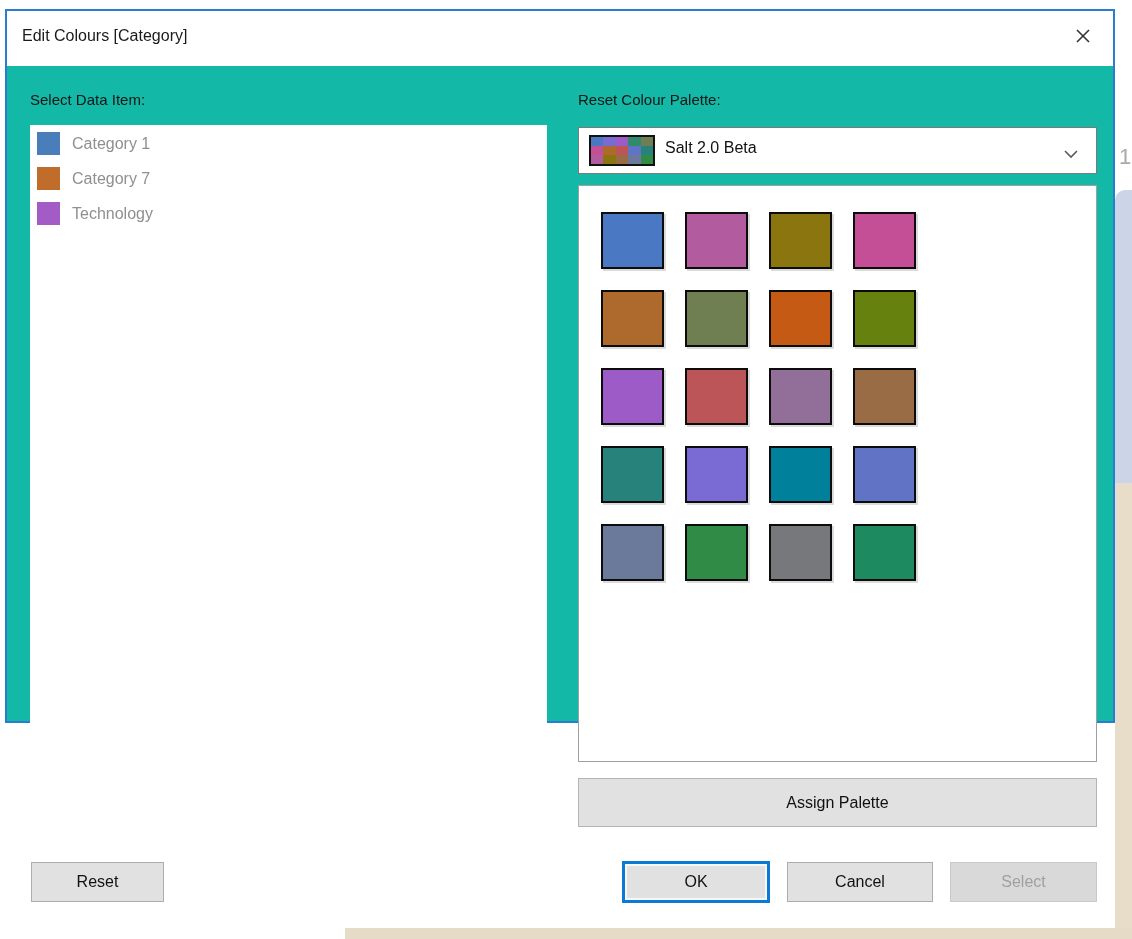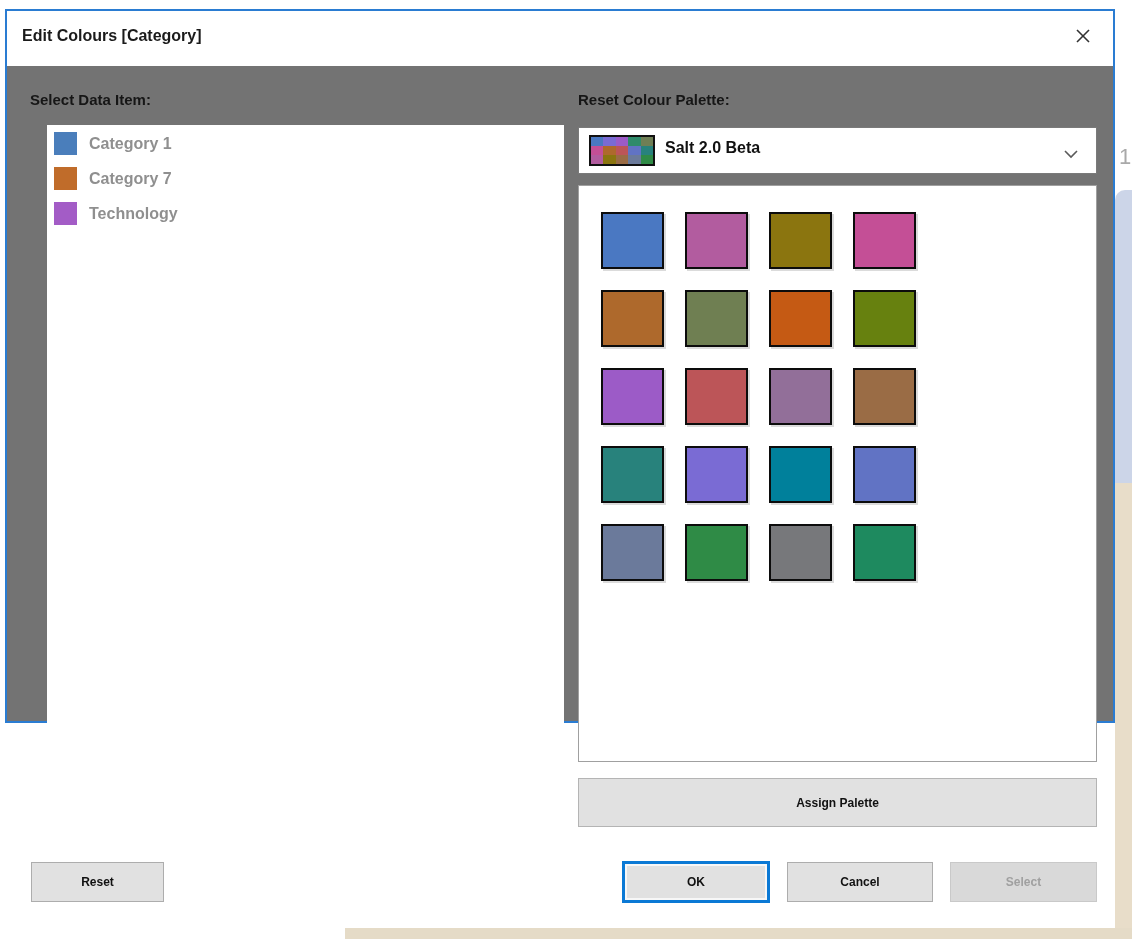--- a/index.html
+++ b/index.html
@@ -10,32 +10,32 @@
   
   .bg-right-strip { position:absolute; left:1115px; top:0; width:17px; height:939px; background:#ffffff; }
   .bg-right-blue  { position:absolute; left:0; top:190px; width:17px; height:293px; background:#ccd5e8; border-top-left-radius:10px; }
   .bg-right-beige { position:absolute; left:0; top:483px; width:17px; height:456px; background:#e8ddc9; }
   .bg-bottom-strip{ position:absolute; left:0; top:928px; width:1132px; height:11px; background:#ffffff; }
   .bg-bottom-beige{ position:absolute; left:345px; top:0; width:787px; height:11px; background:#e5dbc7; }
   .bg-artifact-1  { position:absolute; left:1119px; top:144px; font-size:22px; color:#a9a9a9; }
 
   
   .dialog { position:absolute; left:5px; top:9px; width:1110px; height:714px;
-            border:2px solid #2a7cd2; background:#737373;font-weight:bold; }
+            border:2px solid #2a7cd2; background:#14b8a6; }
   .titlebar { position:absolute; left:0; top:0; width:100%; height:55px; background:#ffffff; }
   .title { position:absolute; left:15px; top:16px; font-size:16px; color:#1a1a1a; }
   .close-btn { position:absolute; right:12px; top:10px; width:36px; height:34px;
                display:flex; align-items:center; justify-content:center; cursor:pointer; }
 
   .panel-label { position:absolute; font-size:15px; color:#161616; }
   .label-left  { left:23px; top:80px; }
   .label-right { left:571px; top:80px; }
 
   
-  .data-item-list { position:absolute; left:40px; top:114px; width:517px; height:701px;
+  .data-item-list { position:absolute; left:23px; top:114px; width:517px; height:701px;
                     background:#ffffff; }
   .data-item-row { display:flex; align-items:center; height:33px; padding-left:7px; margin-top:2px; }
   .data-item-chip { width:23px; height:23px; flex:0 0 23px; }
   .data-item-label { margin-left:12px; font-size:16px; color:#8f8f8f; }
 
   
   .palette-combo { position:absolute; left:571px; top:116px; width:519px; height:47px;
                    background:#ffffff; border:1px solid #7a7a7a; }
   .combo-thumb { position:absolute; left:10px; top:7px; width:66px; height:31px;
                  border:2px solid #111; display:grid;
@@ -44,21 +44,21 @@
   .combo-chevron { position:absolute; right:18px; top:17px; }
 
   
   .swatch-panel { position:absolute; left:571px; top:174px; width:519px; height:577px;
                   background:#ffffff; border:1px solid #a0a0a0; }
   .swatch { position:absolute; width:63px; height:57px; border:2px solid #0c0c0c;
             box-shadow:2px 2px 0 rgba(0,0,0,0.14); cursor:pointer; }
 
   
   .btn { position:absolute; display:flex; align-items:center; justify-content:center;
-         font-size:12px; color:#111; background:#e1e1e1; border:1px solid #adadad; cursor:pointer; }
+         font-size:16px; color:#111; background:#e1e1e1; border:1px solid #adadad; cursor:pointer; }
   .assign-btn { left:571px; top:767px; width:519px; height:49px; border-color:#b4b4b4; }
   .reset-btn  { left:24px;  top:851px; width:133px; height:40px; }
   .ok-btn     { left:615px; top:850px; width:148px; height:42px;
                 border:3px solid #0b79d5; box-shadow:inset 0 0 0 2px #f7f7f7; }
   .cancel-btn { left:780px; top:851px; width:146px; height:40px; }
   .apply-btn  { left:943px; top:851px; width:147px; height:40px;
                 background:#d9d9d9; border-color:#c9c9c9; color:#a0a0a0; cursor:default; }
 </style>
 </head>
 <body>

